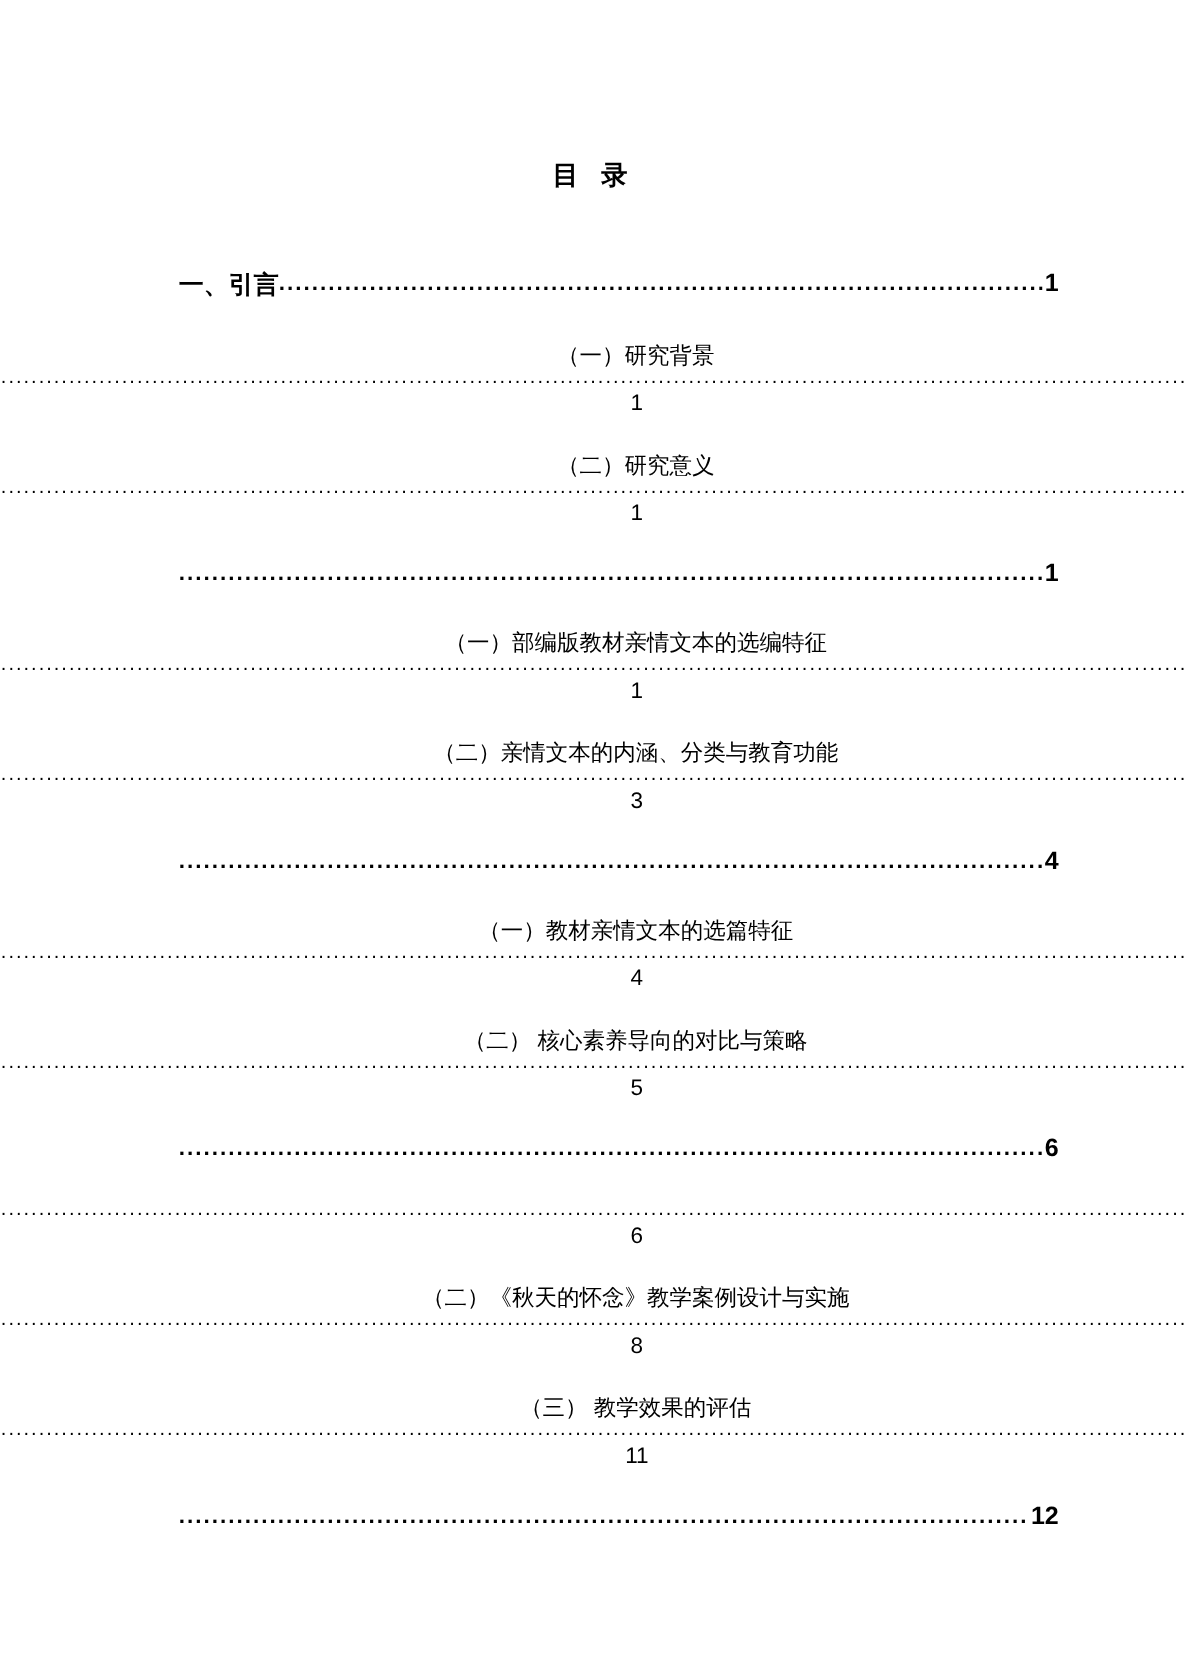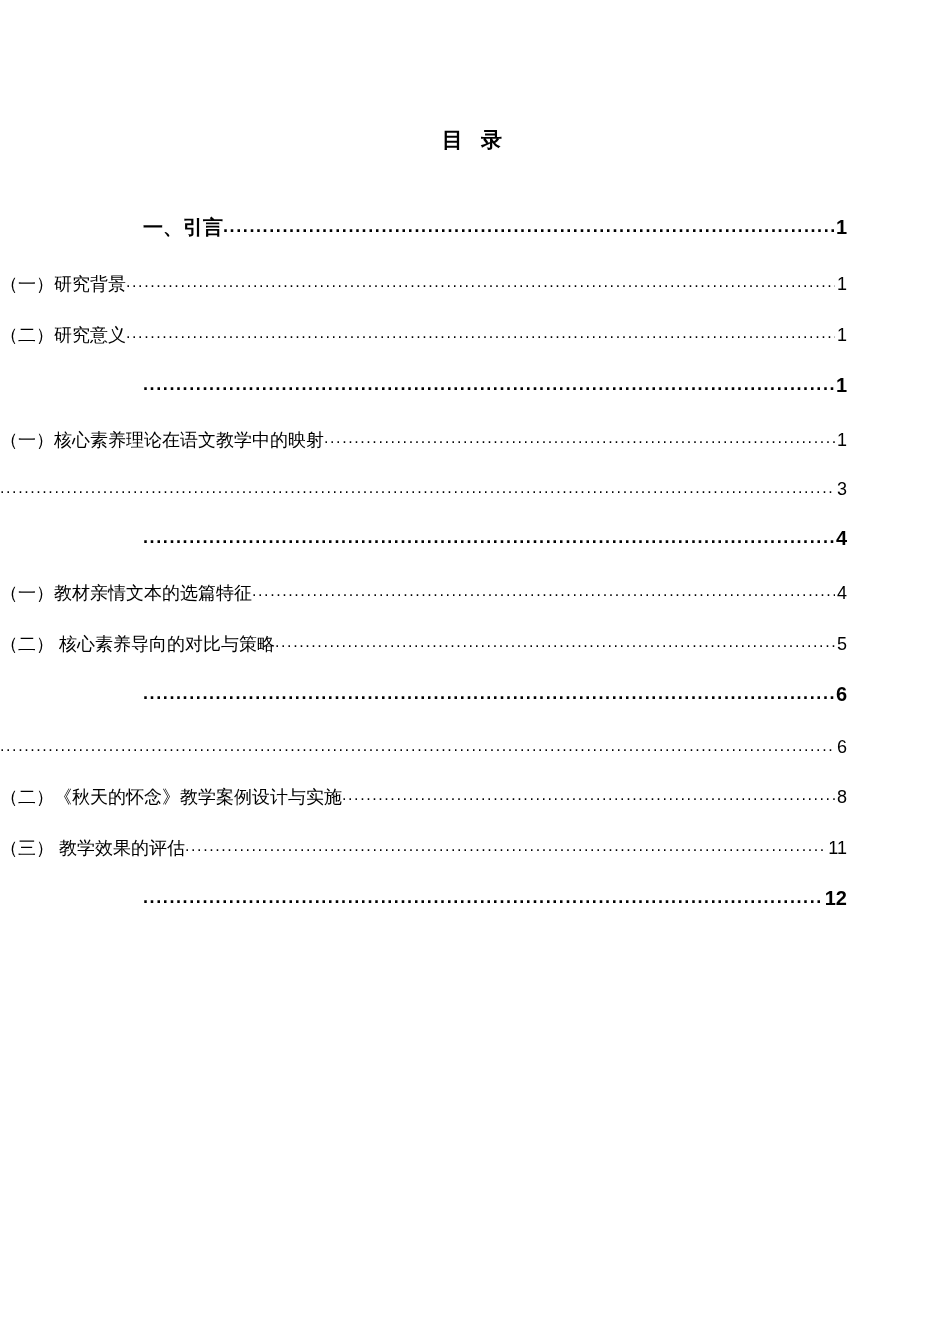--- a/index.html
+++ b/index.html
@@ -74,22 +74,24 @@
     margin-bottom: 31px;
   }
   .lvl1 .leader {
     font-weight: bold;
     font-size: 18px;
   }
   
   .lvl2 {
     font-size: 18px;
     font-weight: normal;
+    padding-left: 170px;
     padding-right: 103px;
     margin-bottom: 27px;
+    flex-direction: column;
   }
   .lvl2 .leader {
     font-size: 16px;
   }
 </style>
 </head>
 <body>
 
 <div class="page">
 
@@ -109,25 +111,26 @@
       <li class="toc-entry lvl2">
         <span class="label">（二）研究意义</span>
         <span class="leader">........................................................................................................................................................................................................</span>
         <span class="page-num">1</span>
       </li>
       <li class="toc-entry lvl1">
         <span class="leader">........................................................................................................................................................................................................</span>
         <span class="page-num">1</span>
       </li>
       <li class="toc-entry lvl2">
-        <span class="label">（一）核心素养理论在语文教学中的映射</span>
+        <span class="label">（一）部编版教材亲情文本的选编特征</span>
         <span class="leader">........................................................................................................................................................................................................</span>
         <span class="page-num">1</span>
       </li>
       <li class="toc-entry lvl2">
+        <span class="label">（二）亲情文本的内涵、分类与教育功能</span>
         <span class="leader">........................................................................................................................................................................................................</span>
         <span class="page-num">3</span>
       </li>
       <li class="toc-entry lvl1">
         <span class="leader">........................................................................................................................................................................................................</span>
         <span class="page-num">4</span>
       </li>
       <li class="toc-entry lvl2">
         <span class="label">（一）教材亲情文本的选篇特征</span>
         <span class="leader">........................................................................................................................................................................................................</span>

